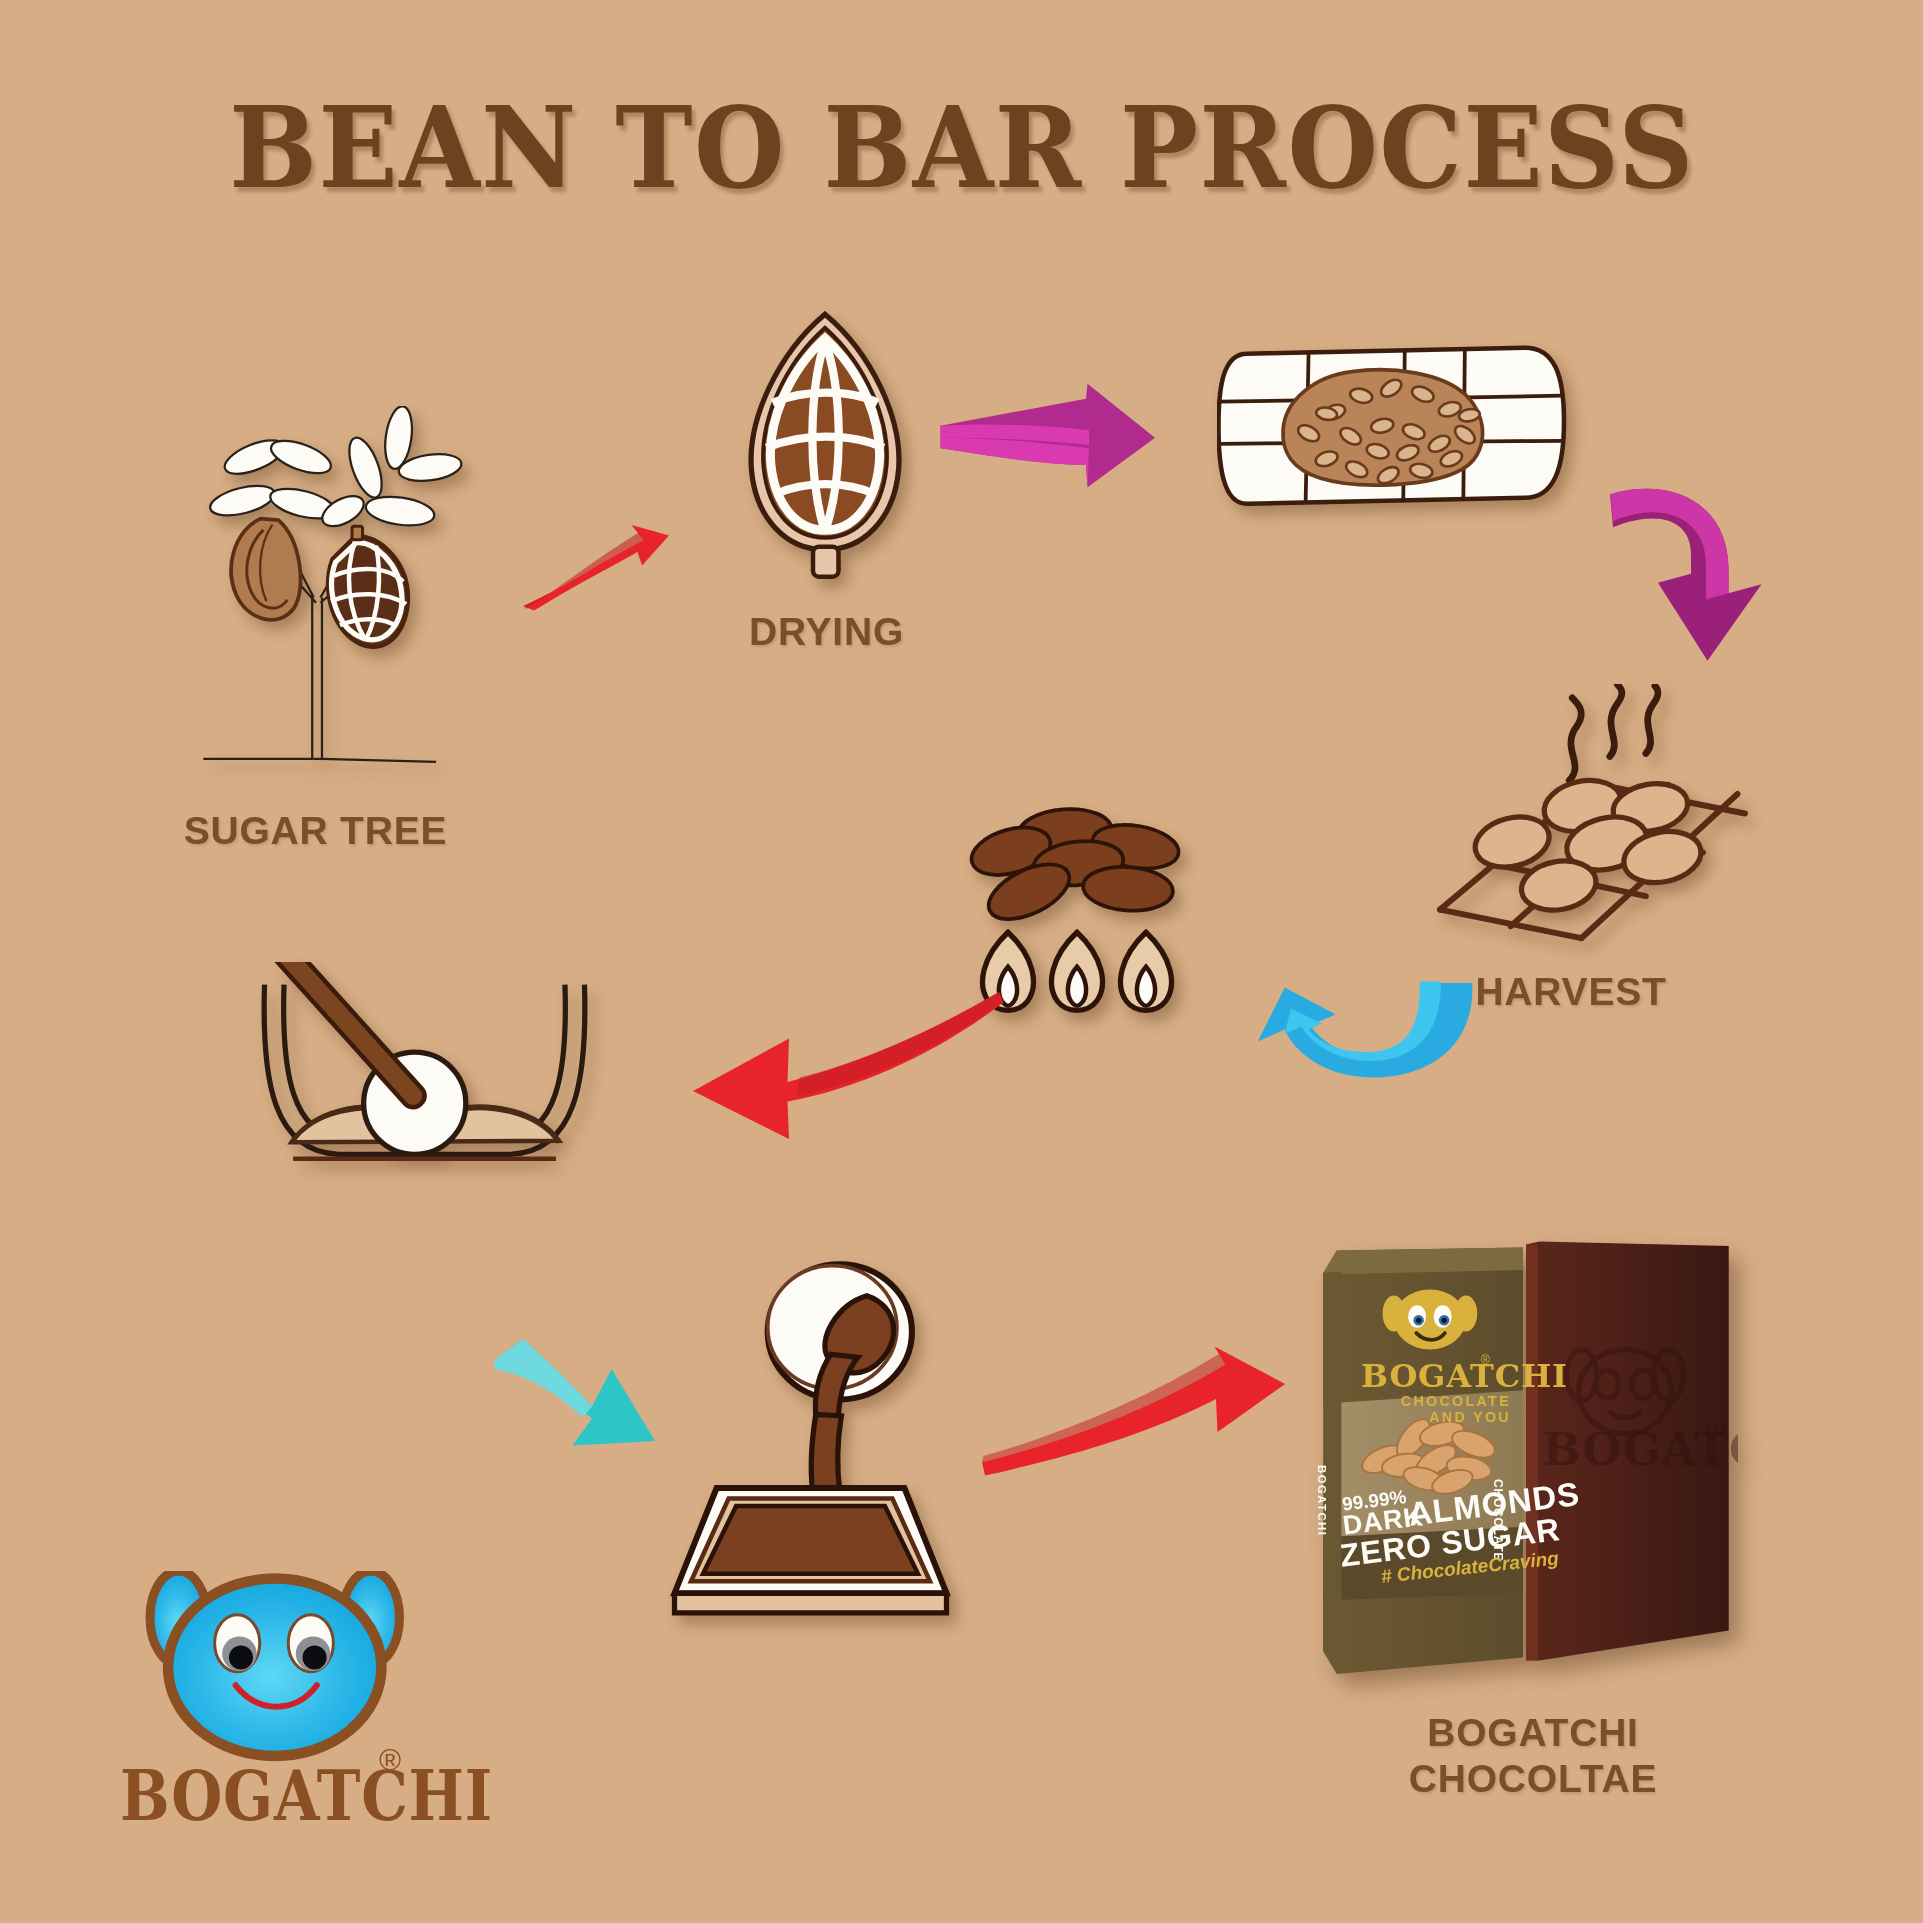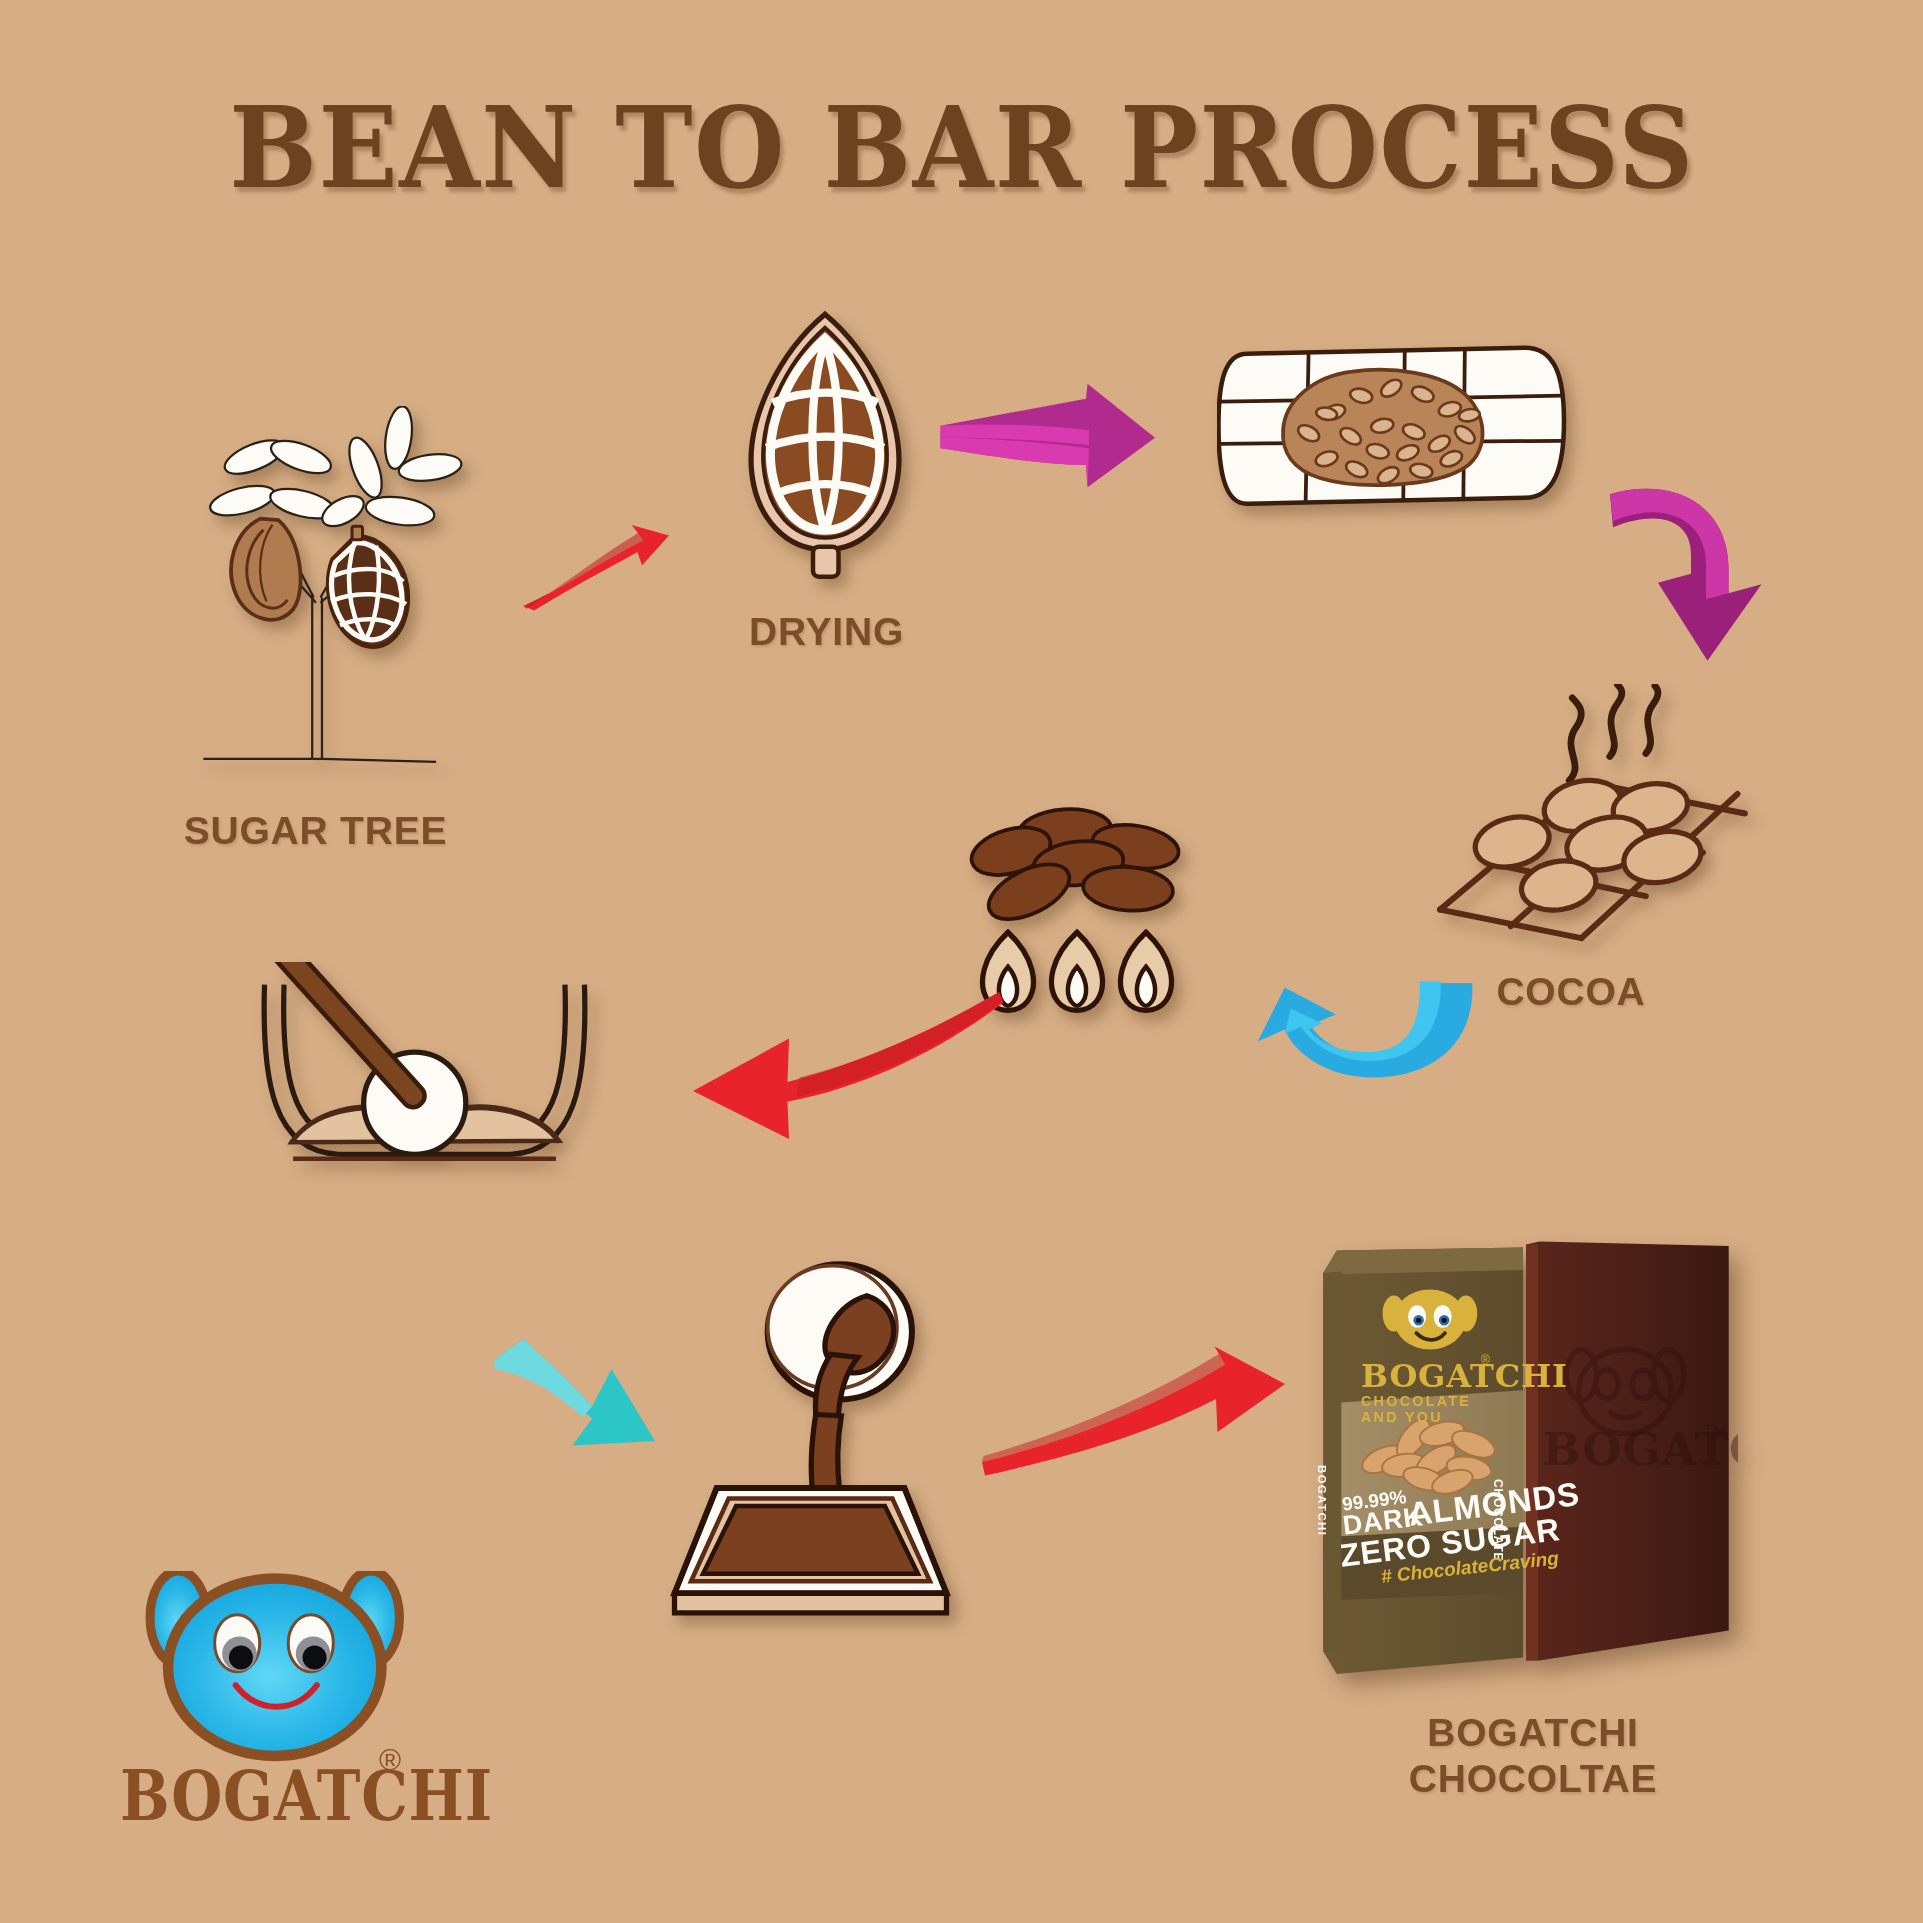--- a/index.html
+++ b/index.html
@@ -224,21 +224,21 @@
       <g fill="#ddb58c" stroke="#5a2a14" stroke-width="7">
         <ellipse cx="152" cy="210" rx="50" ry="32" transform="rotate(-14 152 210)"></ellipse>
         <ellipse cx="246" cy="162" rx="52" ry="33" transform="rotate(-12 246 162)"></ellipse>
         <ellipse cx="336" cy="164" rx="50" ry="31" transform="rotate(-10 336 164)"></ellipse>
         <ellipse cx="278" cy="212" rx="54" ry="34" transform="rotate(-13 278 212)"></ellipse>
         <ellipse cx="214" cy="268" rx="50" ry="32" transform="rotate(-10 214 268)"></ellipse>
         <ellipse cx="352" cy="230" rx="52" ry="33" transform="rotate(-12 352 230)"></ellipse>
       </g>
     </svg>
   </div>
-  <div class="caption" style="left:1413px;top:969px;width:316px;">COCOA</div>
+  <div class="caption" style="left:1413px;top:969px;width:316px;">HARVEST</div>
 
   <div class="abs" style="left:1247px;top:977px;width:233px;height:150px;">
     <svg width="233" height="150" viewBox="0 0 310 200">
       <path d="M222 8 C306 8 300 96 230 122 C160 148 86 114 80 82 L28 96 L48 16 L110 70 L66 82
                C82 104 142 112 190 92 C236 74 240 34 214 34 Z" fill="#2f9fd6" opacity="0"></path>
       <path d="M300 8 C304 96 238 134 168 134 C104 134 62 100 50 70 L14 86 L50 14 L118 50 L84 64
                C96 84 124 104 166 104 C218 104 256 72 254 8 Z" fill="#29abe2"></path>
       <path d="M258 6 C260 88 210 112 164 112 C120 112 86 90 72 66 L50 76 L58 42 L100 62 L82 70
                C96 88 122 100 160 100 C206 100 232 74 230 6 Z" fill="#3fc6f0"></path>
     </svg>
@@ -406,21 +406,21 @@
           <ellipse cx="-8" cy="40" rx="28" ry="14" transform="rotate(16 -8 40)"></ellipse>
           <ellipse cx="30" cy="44" rx="28" ry="14" transform="rotate(-18 30 44)"></ellipse>
         </g>
       </g>
     </svg>
 
     
     <div class="pk-text" style="left:44px;top:117px;width:150px;text-align:center;
          font-family:'DejaVu Serif',serif;font-weight:bold;font-size:32px;color:#d8b23c;letter-spacing:0.8px;">BOGATCHI</div>
     <div class="pk-text" style="left:164px;top:113px;font-size:12px;color:#d8b23c;">®</div>
-    <div class="pk-text" style="left:44px;top:153px;width:150px;text-align:left;
+    <div class="pk-text" style="left:44px;top:153px;width:150px;text-align:right;
          font-size:14.3px;font-weight:bold;color:#d8b23c;letter-spacing:2.3px;">CHOCOLATE AND YOU</div>
 
     <div class="pk-text" style="left:24px;top:254px;font-size:19px;font-weight:bold;color:#fdfbf6;
          transform:rotate(-7deg);transform-origin:left top;">99.99%</div>
     <div class="pk-text" style="left:24px;top:271px;font-size:27px;font-weight:bold;color:#fdfbf6;
          transform:rotate(-7deg);transform-origin:left top;letter-spacing:0.8px;">DARK</div>
     <div class="pk-text" style="left:89px;top:256px;font-size:33px;font-weight:bold;color:#fdfbf6;
          transform:rotate(-7deg);transform-origin:left top;letter-spacing:0.8px;">ALMONDS</div>
     <div class="pk-text" style="left:21px;top:298px;font-size:32px;font-weight:bold;color:#fdfbf6;
          transform:rotate(-7deg);transform-origin:left top;letter-spacing:0.8px;">ZERO SUGAR</div>

